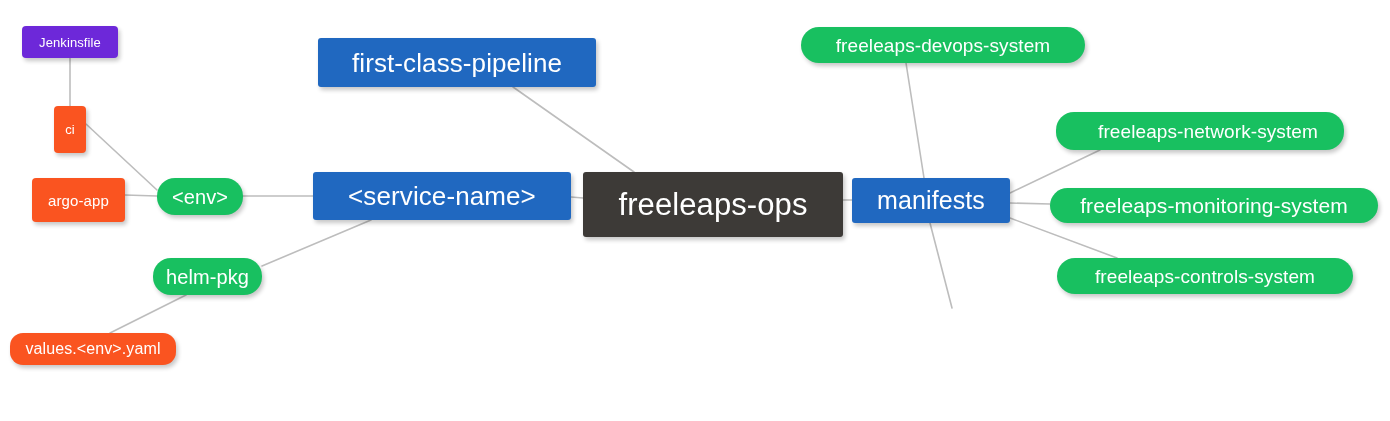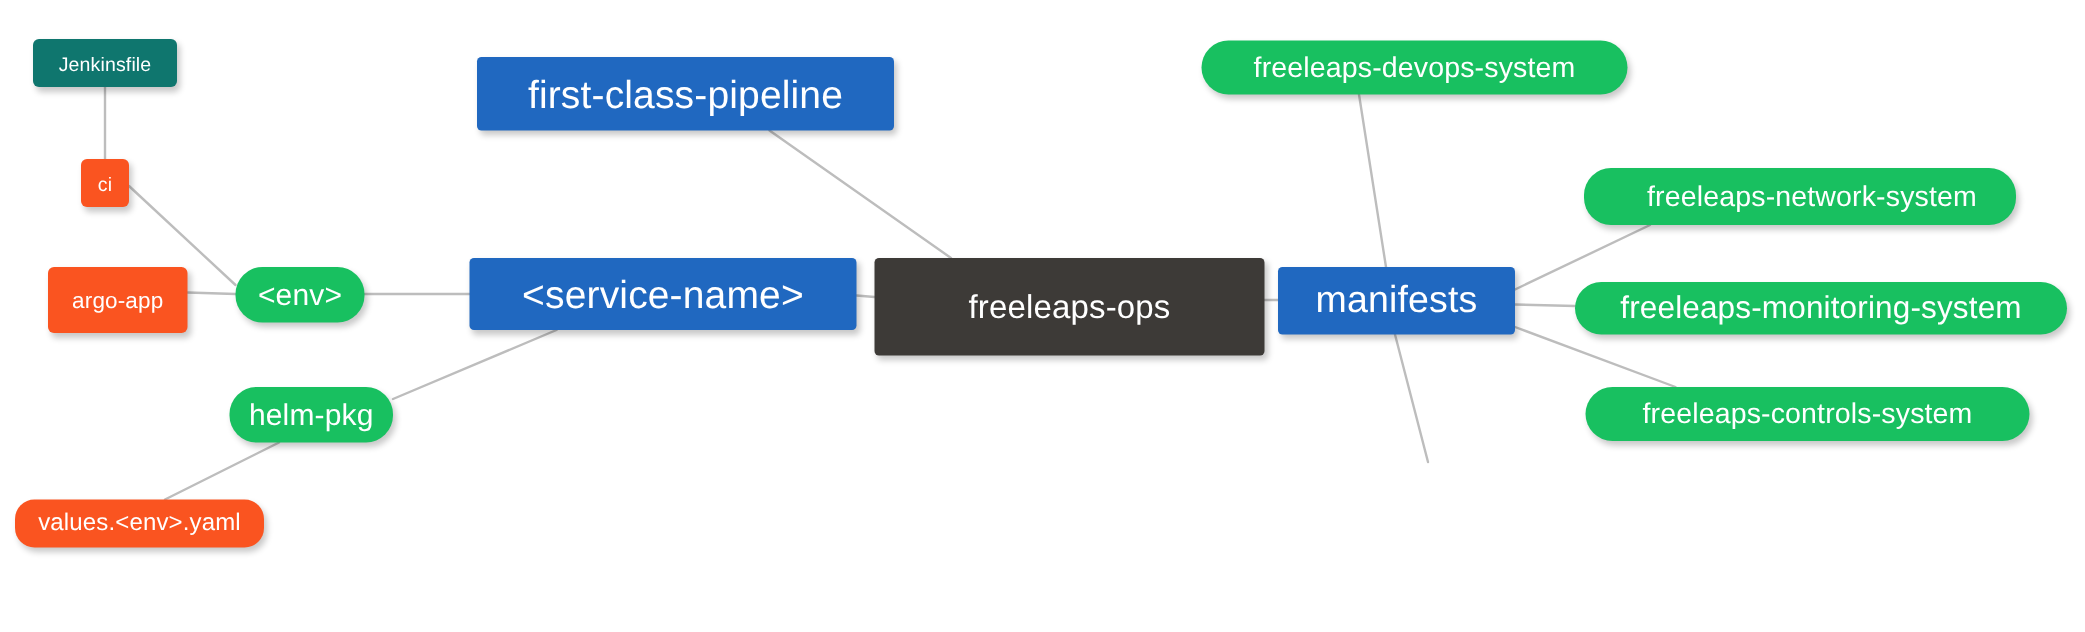--- a/index.html
+++ b/index.html
@@ -42,41 +42,41 @@
     user-select: none;
   }
   .node-label {
     display: block;
     white-space: nowrap;
   }
 
   
   .node.root {
     background: #3d3a37;
-    font-size: 22px;
+    font-size: 31px;
     border-radius: 3px;
   }
   .node.blue {
     background: #2068c0;
     border-radius: 3px;
   }
   .node.green {
     background: #18c060;
     border-radius: 18px;
   }
   .node.red {
     background: #fa5420;
   }
   .node.orange {
-    background: #0f766e;
+    background: #6d28d9;
   }
 
   
   .n-jenkinsfile      { left: 22px;   top: 26px;  width: 96px;  height: 32px; font-size: 13px; }
-  .n-ci               { left: 54px;   top: 106px; width: 32px;  height: 32px; font-size: 13px; }
+  .n-ci               { left: 54px;   top: 106px; width: 32px;  height: 47px; font-size: 13px; }
   .n-argo-app         { left: 32px;   top: 178px; width: 93px;  height: 44px; font-size: 15px; justify-content: center; }
   .n-env              { left: 157px;  top: 178px; width: 86px;  height: 37px; font-size: 20px; }
   .n-helm-pkg         { left: 153px;  top: 258px; width: 109px; height: 37px; font-size: 20px; }
   .n-values-yaml      { left: 10px;   top: 333px; width: 166px; height: 32px; font-size: 16px; border-radius: 13px; }
   .n-first-class      { left: 318px;  top: 38px;  width: 278px; height: 49px; font-size: 26px; }
   .n-service-name     { left: 313px;  top: 172px; width: 258px; height: 48px; font-size: 26px; }
   .n-freeleaps-ops    { left: 583px;  top: 172px; width: 260px; height: 65px; }
   .n-manifests        { left: 852px;  top: 178px; width: 158px; height: 45px; font-size: 25px; }
   .n-devops-system    { left: 801px;  top: 27px;  width: 284px; height: 36px; font-size: 19px; }
   .n-network-system   { left: 1056px; top: 112px; width: 288px; height: 38px; font-size: 19px; padding-left: 16px; }

